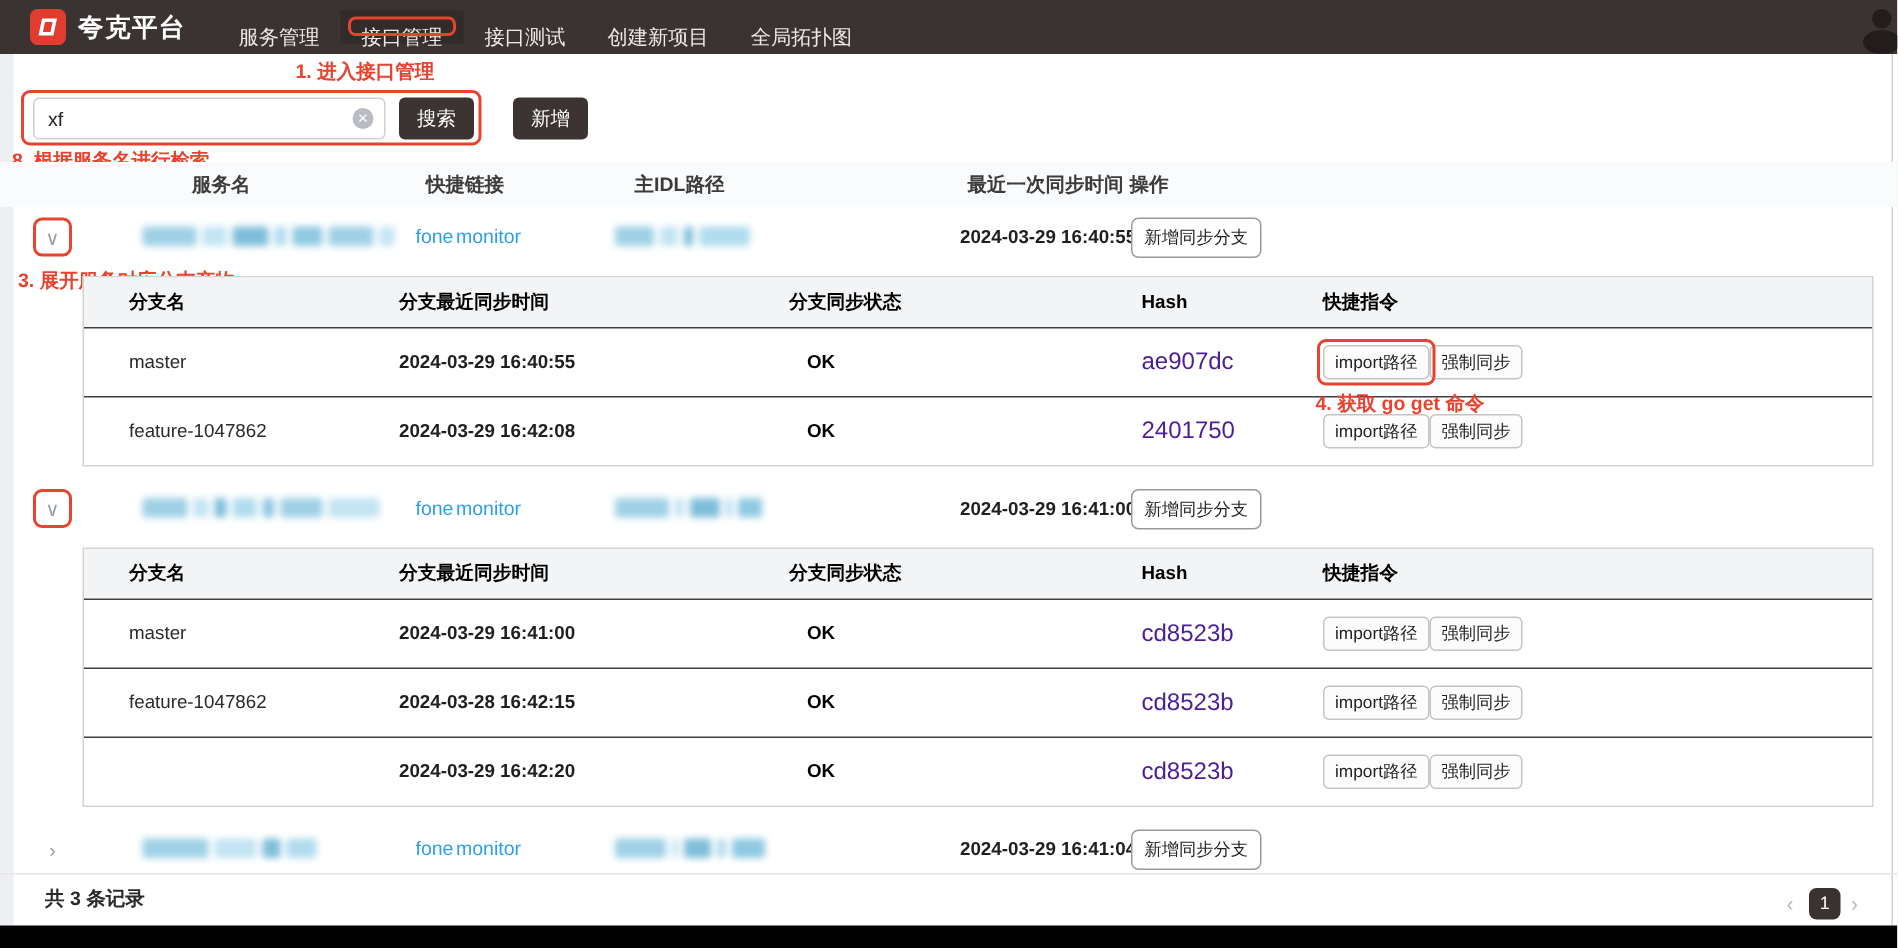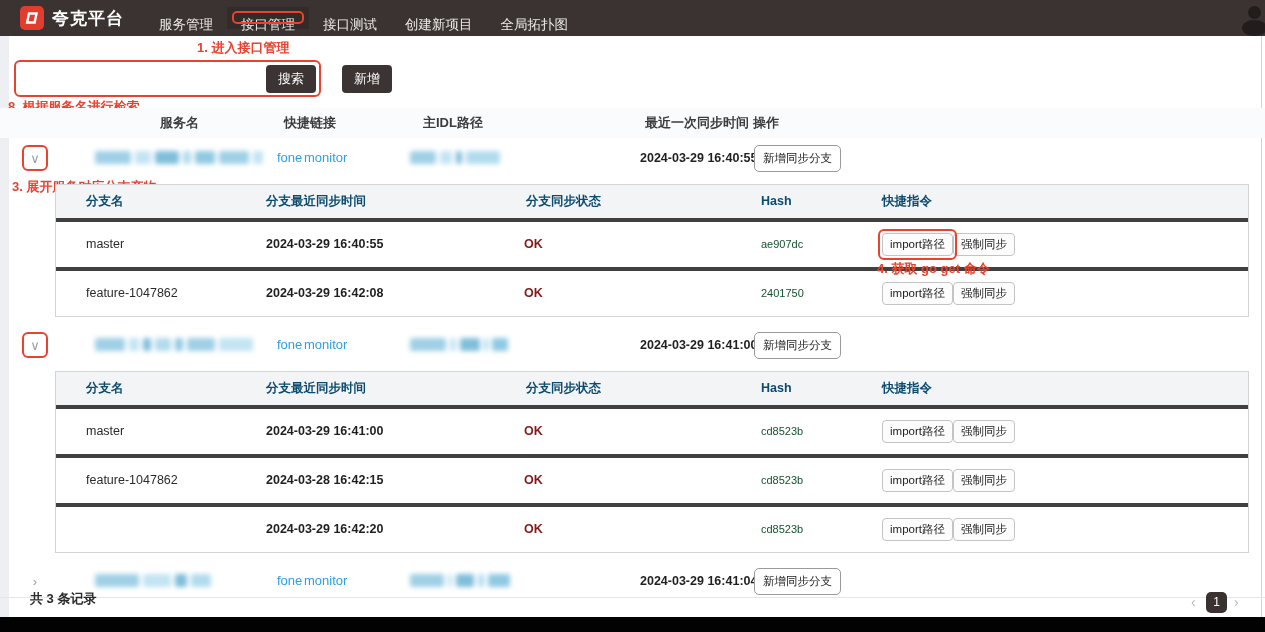--- a/index.html
+++ b/index.html
@@ -44,21 +44,21 @@
               color:#fff;font-size:9px;line-height:14px;text-align:center;cursor:pointer;}
   .dark-btn{position:absolute;top:65px;height:28px;background:#3b3433;color:#fff;border:none;border-radius:4px;
             font-size:13px;padding:0 12px;cursor:pointer;font-family:inherit;}
   #search-btn{left:266px;}
   #add-btn{left:342px;}
 
   
   .table-area{position:absolute;left:0;top:108px;width:1265px;}
   .main-header{position:relative;height:30px;background:#fafbfc;}
   .main-header span{position:absolute;top:0;line-height:30px;font-size:13px;font-weight:600;color:#3c3c3c;white-space:nowrap;}
-  .h-service{left:128px;margin-left:32px;} .h-links{left:284px;} .h-idl{left:423px;} .h-sync{left:645px;} .h-action{left:753px;}
+  .h-service{left:128px;} .h-links{left:284px;} .h-idl{left:423px;} .h-sync{left:645px;} .h-action{left:753px;}
 
   .main-row{position:relative;height:40px;}
   .chev-wrap{position:absolute;left:25px;top:10px;width:20px;height:20px;display:flex;align-items:center;
              justify-content:center;cursor:pointer;}
   .chev{color:#9aa0a8;font-size:13px;line-height:1;}
   .ring{position:relative;}
   .ring::after{content:"";position:absolute;inset:-3px;border:2px solid #e8432e;border-radius:6px;pointer-events:none;}
 
   .blur{position:absolute;display:flex;align-items:center;gap:4px;filter:blur(2.5px);}
   .service-blur{left:95px;top:13px;}
@@ -67,29 +67,29 @@
 
   .link{position:absolute;top:0;line-height:40px;color:#2d9fe8;font-size:13px;text-decoration:none;cursor:pointer;}
   .link-fone{left:277px;} .link-monitor{left:304px;}
   .row-time{position:absolute;left:640px;top:0;line-height:40px;font-size:12.5px;font-weight:600;color:#1f1f1f;}
   .ghost-btn{position:absolute;left:754px;top:7px;height:27px;border:1px solid #9a9a9a;border-radius:5px;
              background:#fff;font-size:11.5px;color:#222;padding:0 8px;cursor:pointer;font-family:inherit;}
 
   
   .branch-box{margin:6px 0 8px 55px;width:1194px;border:1px solid #d4d4d4;background:#fff;box-sizing:border-box;}
   .branch-header{position:relative;height:33px;background:#f3f4f6;}
-  .branch-header span{position:absolute;top:0;line-height:33px;font-size:12.5px;font-weight:600;color:#0c4a6e;white-space:nowrap;}
+  .branch-header span{position:absolute;top:0;line-height:33px;font-size:12.5px;font-weight:600;color:#000000;white-space:nowrap;}
   .bh-name{left:30px;} .bh-time{left:210px;} .bh-status{left:470px;} .bh-hash{left:705px;} .bh-cmd{left:826px;}
 
-  .branch-row{position:relative;height:45px;border-top:4px solid #404040;}
+  .branch-row{position:relative;height:45px;border-top:1px solid #404040;}
   .branch-row span{white-space:nowrap;}
   .b-name{position:absolute;left:30px;line-height:45px;font-size:12.5px;color:#2b2b2b;}
   .b-time{position:absolute;left:210px;line-height:45px;font-size:12.5px;font-weight:600;color:#1f1f1f;}
-  .b-status{position:absolute;left:468px;line-height:45px;font-size:12.5px;font-weight:600;color:#7f1d1d;text-align:right;}
-  .b-hash{position:absolute;left:705px;line-height:45px;font-size:11px;color:#14532d;}
+  .b-status{position:absolute;left:482px;line-height:45px;font-size:12.5px;font-weight:600;color:#000000;text-align:right;}
+  .b-hash{position:absolute;left:705px;line-height:45px;font-size:16px;color:#4c1d95;}
   .b-cmds{position:absolute;left:826px;top:11px;display:flex;}
   .mini-btn{height:23px;border:1px solid #c4c4c4;border-radius:4px;background:#fcfcfc;font-size:11.5px;
             color:#222;padding:0 7px;cursor:pointer;font-family:inherit;}
   .import-wrap{display:inline-block;}
   .import-wrap.ring::after{inset:-4px;}
 
   .end-divider{border-bottom:1px solid #e6e6e6;height:36px;}
 
   
   .footer-total{position:absolute;left:30px;top:590px;font-size:13px;font-weight:600;color:#2b2b2b;}
@@ -144,20 +144,24 @@
 
   <div class="left-strip"></div>
   <div class="right-line"></div>
 
   <div class="annot" id="annot1">1. 进入接口管理</div>
   <div class="annot" id="annot2">8. 根据服务名进行检索</div>
   <div class="annot" id="annot3">3. 展开服务对应分支产物</div>
   <div class="annot" id="annot4">4. 获取 go get 命令</div>
   <div class="search-ring"></div>
 
+  <div class="search-wrap">
+    <input class="search-input" type="text" value="xf" style="">
+    <span class="clear-icon">✕</span>
+  </div>
   <button class="dark-btn" id="search-btn">搜索</button>
   <button class="dark-btn" id="add-btn">新增</button>
 
   <div class="table-area">
     <div class="main-header">
       <span class="h-service">服务名</span>
       <span class="h-links">快捷链接</span>
       <span class="h-idl">主IDL路径</span>
       <span class="h-sync">最近一次同步时间</span>
       <span class="h-action">操作</span>

